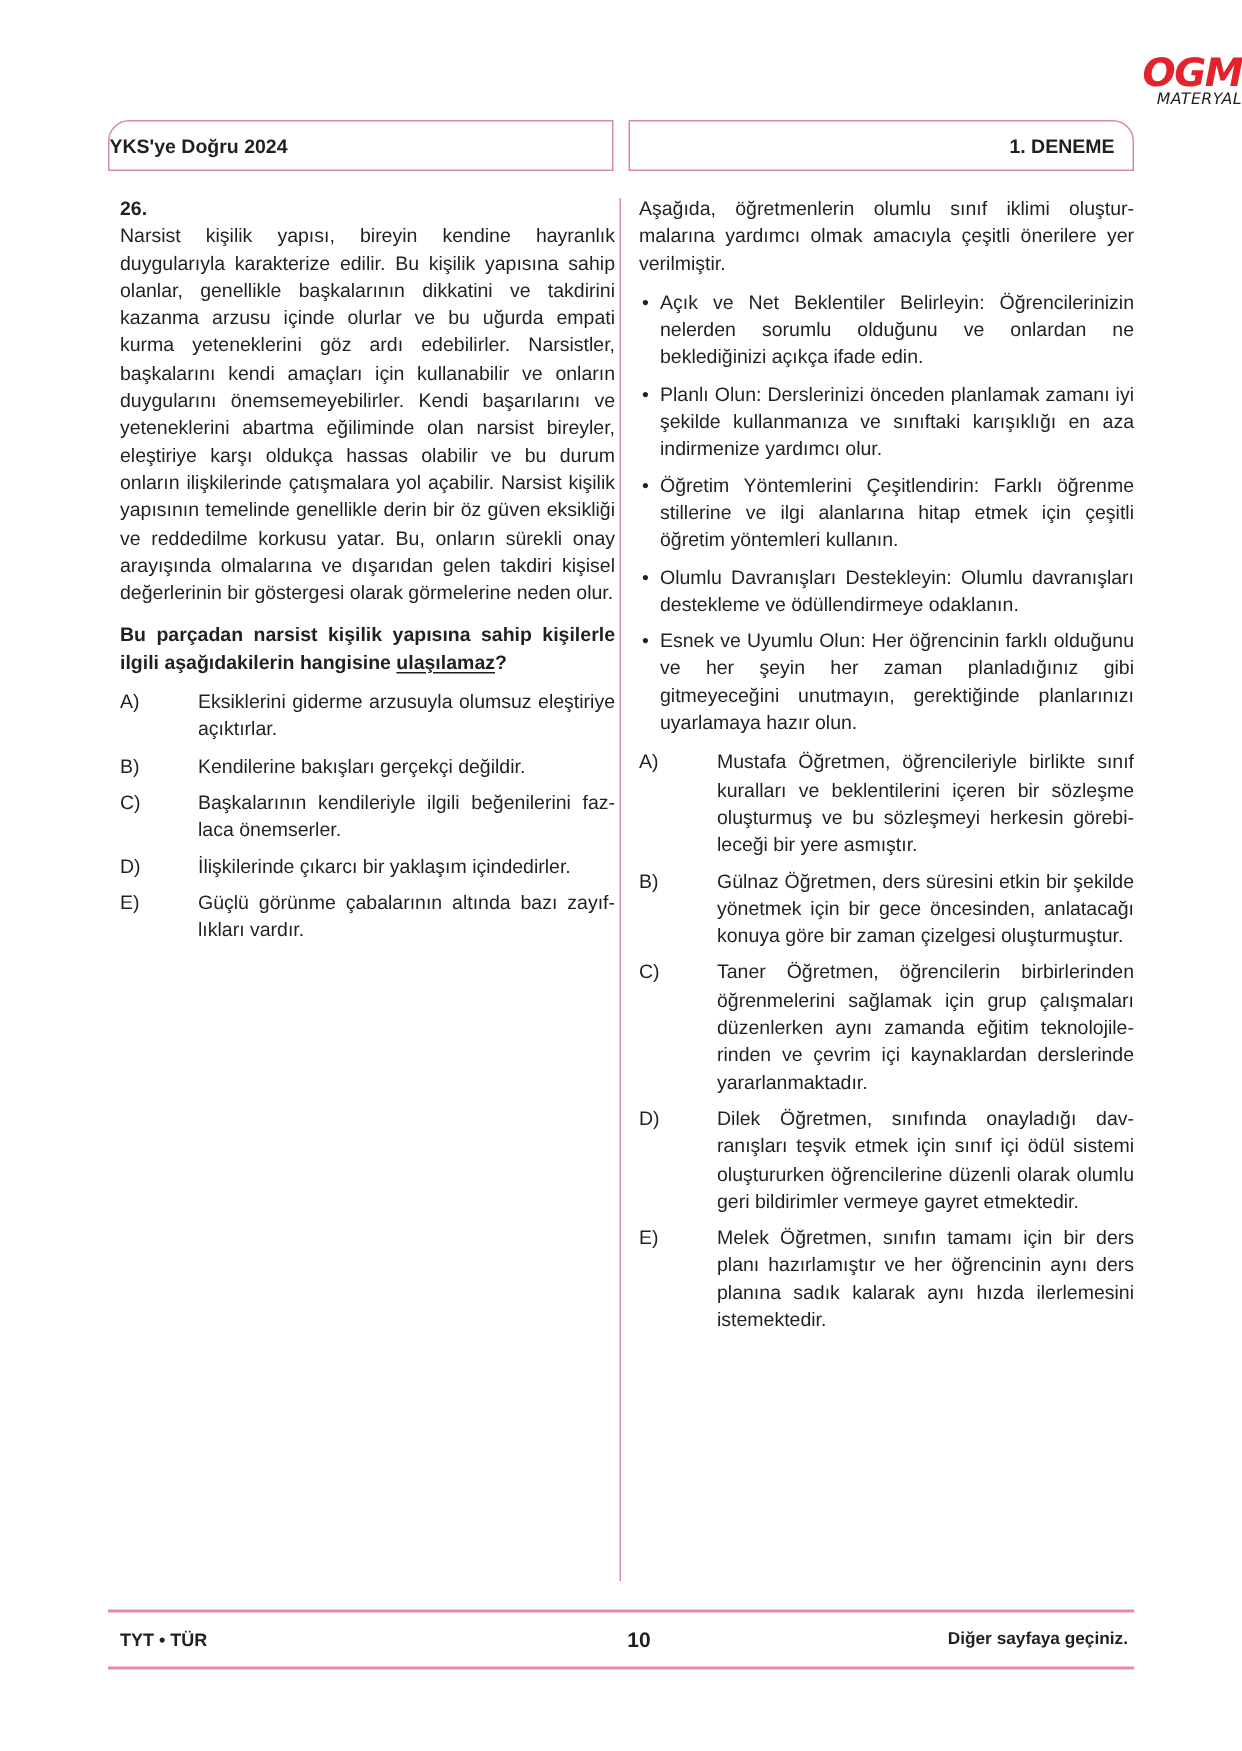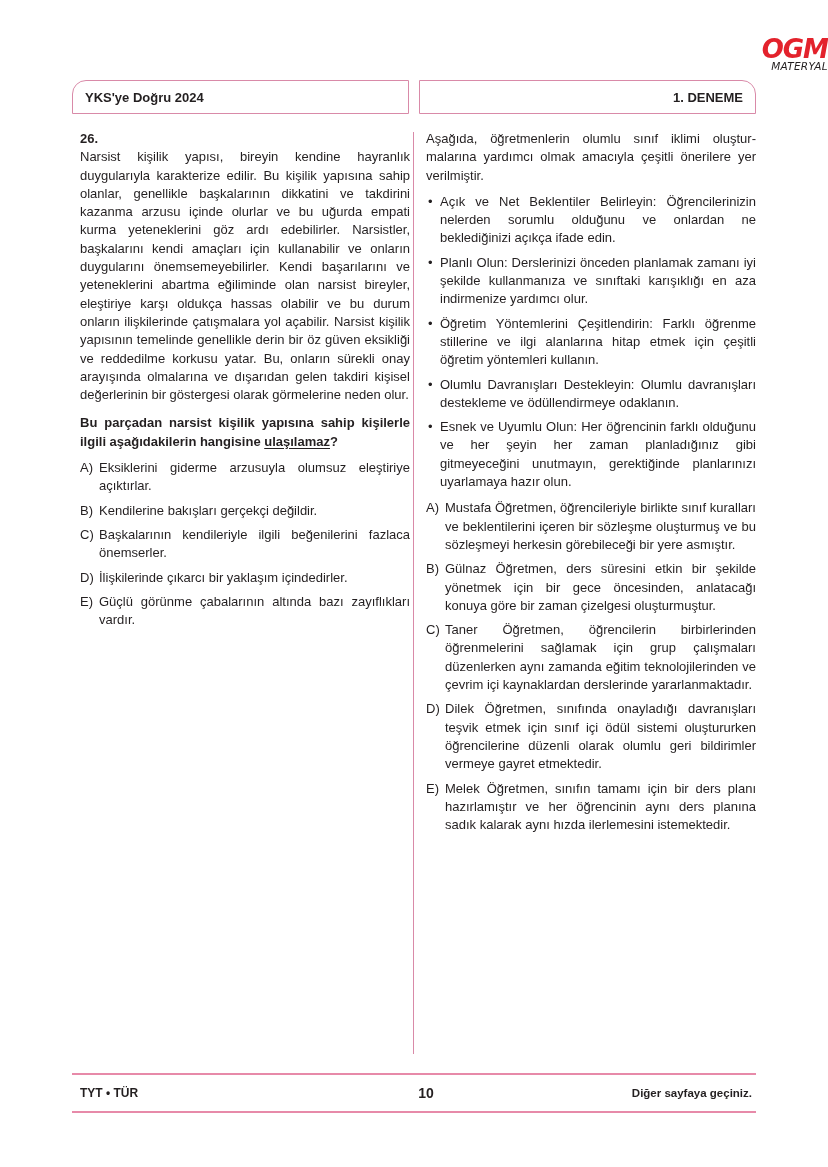--- a/index.html
+++ b/index.html
@@ -14,37 +14,37 @@
     }
     .logo .mat {
       font-family: "DejaVu Sans", sans-serif; font-weight: normal; font-style: italic;
       font-size: 10.5px; line-height: 12px; color: #231f20; letter-spacing: 0.3px;
     }
     .hdr {
       position: absolute; top: 80px; height: 34px; box-sizing: border-box;
       border: 1.3px solid #d98aa8; display: flex; align-items: center;
       font-weight: bold; font-size: 13px;
     }
-    .hdr.left { left: 72px; width: 337px; border-top-left-radius: 14px; padding-left: 12px; }
+    .hdr.left { left: 72px; width: 337px; border-top-left-radius: 14px; padding-left: 0; }
     .hdr.right { left: 419px; width: 337px; border-top-right-radius: 14px; justify-content: flex-end; padding-right: 12px; }
     .divider { position: absolute; left: 413px; top: 132px; width: 1.3px; height: 922px; background: #d98aa8; }
 
     .col { position: absolute; top: 130px; width: 330px; font-size: 13px; line-height: 18.3px; }
     .col.left { left: 80px; }
     .col.right { left: 426px; }
     .q { display: flex; flex-direction: column; }
     .qnum { width: 28px; flex: none; font-weight: bold; }
     .qbody { flex: 1; }
     .just { text-align: justify; hyphens: manual; }
     .stem { font-weight: bold; margin-top: 10px; }
     .u { text-decoration: underline; text-underline-offset: 2px; }
     .opt { display: flex; margin-top: 6px; }
     .opt:first-of-type { margin-top: 0; }
     .opt .letter { width: 19px; flex: none; }
-    .opt .txt { flex: 1; text-align: justify; }
+    .opt .txt { flex: 1; text-align: justify; margin-left: 33px; }
     .opts { margin-top: 8px; }
     .bullets { margin-top: 8px; }
     .bullet { display: flex; margin-top: 6px; padding-left: 2px; }
     .bullet .dot { width: 12px; flex: none; }
     .bullet .txt { flex: 1; text-align: justify; }
 
     .fline { position: absolute; left: 72px; width: 684px; height: 1.5px; background: #e78aa9; }
     .footer {
       position: absolute; top: 1082px; left: 72px; width: 684px; height: 22px;
       font-size: 12px; font-weight: bold; display: flex; align-items: center;

